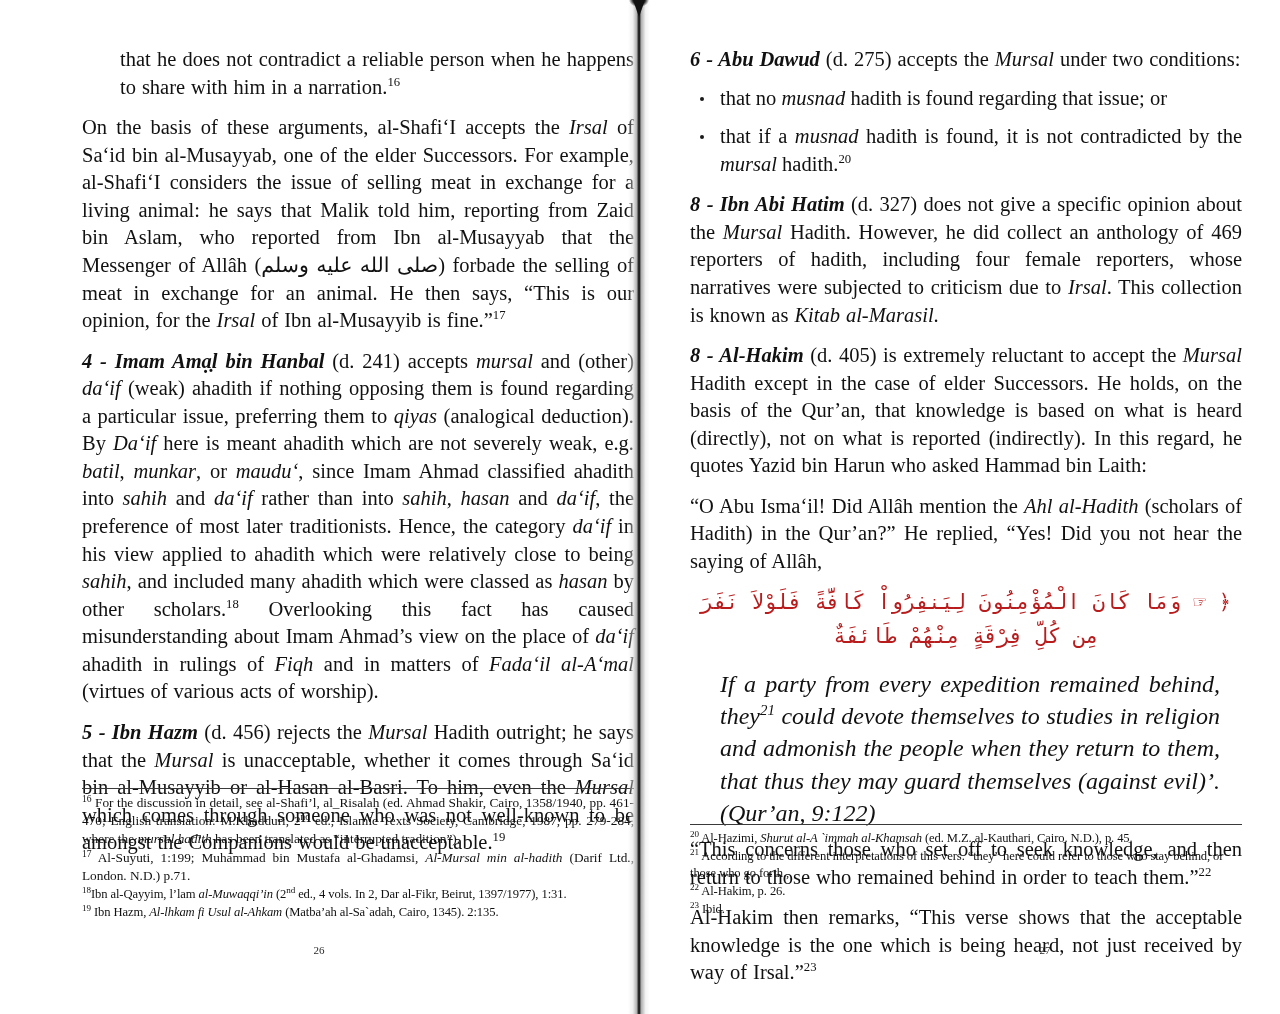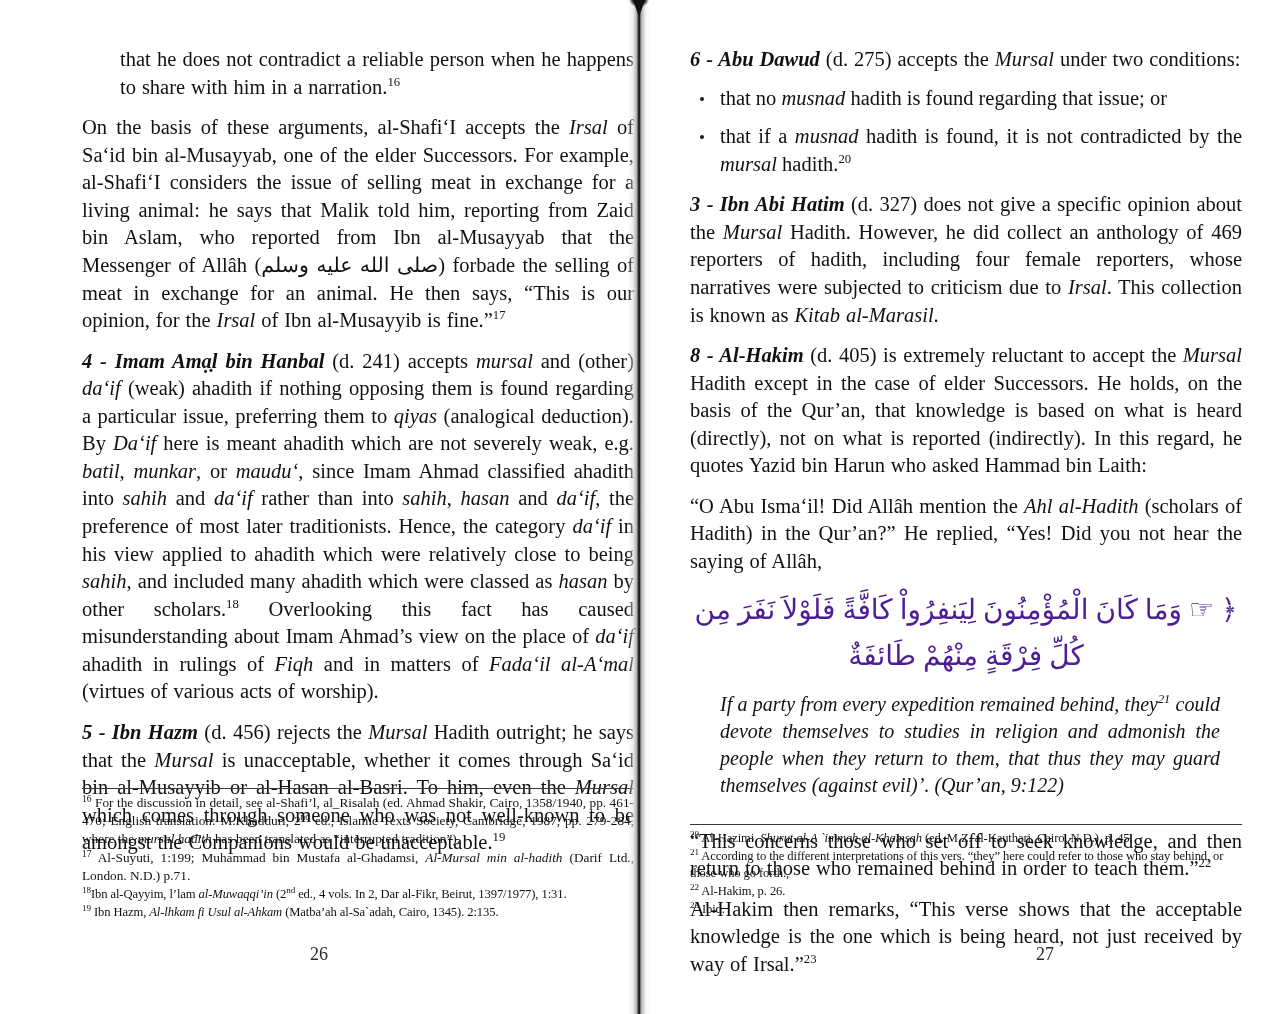--- a/index.html
+++ b/index.html
@@ -138,34 +138,34 @@
     flex: 1 1 auto;
     font-size: 20.5px;
     line-height: 1.345;
     text-align: justify;
   }
 
   
   .quran-arabic {
     text-align: center;
     direction: rtl;
-    font-family: Liberation Serif, serif;
-    font-size: 28px;
+    font-family: Liberation Mono, monospace;
+    font-size: 21px;
     line-height: 1.65;
     margin: 10px 0 12px 0;
-    color: #4c1d95;
+    color: #b91c1c;
     letter-spacing: 0.3px;
   }
 
   .translation {
     font-style: italic;
-    font-size: 20px;
-    line-height: 1.345;
-    text-align: justify;
-    margin: 0 0 29px 30px;
+    font-size: 24px;
+    line-height: 1.345;
+    text-align: justify;
+    margin: 0 0 7px 30px;
     width: 500px;
   }
 
   
   .footnotes {
     position: absolute;
     width: 552px;
   }
   .page-left  .footnotes { left: 66px; top: 788px; }
   .page-right .footnotes { left: 44px; top: 824px; }
@@ -189,21 +189,21 @@
     text-align: left;
   }
   .fn sup {
     font-size: 0.72em;
   }
 
   
   .folio {
     position: absolute;
     top: 944px;
-    font-size: 18px;
+    font-size: 11px;
     text-align: center;
     color: #2a2a2a;
   }
   .page-left  .folio { left: 0; width: 634px; padding-right: 28px; box-sizing: border-box; }
   .page-right .folio { left: 12px; width: 728px; padding-left: 46px;  box-sizing: border-box; }
 </style>
 </head>
 <body>
 
 <div class="scan">
@@ -238,21 +238,21 @@
         <div class="bullet-row">
           <div class="bullet-dot"><span></span></div>
           <div class="bullet-text">that no <em>musnad</em> hadith is found regarding that issue; or</div>
         </div>
         <div class="bullet-row">
           <div class="bullet-dot"><span></span></div>
           <div class="bullet-text">that if a <em>musnad</em> hadith is found, it is not contradicted by the <em>mursal</em> hadith.<sup>20</sup></div>
         </div>
       </div>
 
-      <p class="para"><strong>3 - Ibn Abi Hatim</strong> (d. 327) does not give a specific opinion about the <em>Mursal</em> Hadith. However, he did collect an anthology of 469 reporters of hadith, including four female reporters, whose narratives were subjected to criticism due to <em>Irsal</em>. This collection is known as <em>Kitab al-Marasil</em>.</p>
+      <p class="para"><strong>8 - Ibn Abi Hatim</strong> (d. 327) does not give a specific opinion about the <em>Mursal</em> Hadith. However, he did collect an anthology of 469 reporters of hadith, including four female reporters, whose narratives were subjected to criticism due to <em>Irsal</em>. This collection is known as <em>Kitab al-Marasil</em>.</p>
       <p class="para"><strong>8 - Al-Hakim</strong> (d. 405) is extremely reluctant to accept the <em>Mursal</em> Hadith except in the case of elder Successors. He holds, on the basis of the Qur’an, that knowledge is based on what is heard (directly), not on what is reported (indirectly). In this regard, he quotes Yazid bin Harun who asked Hammad bin Laith:</p>
       <p class="para tight">“O Abu Isma‘il! Did Allâh mention the <em>Ahl al-Hadith</em> (scholars of Hadith) in the Qur’an?” He replied, “Yes! Did you not hear the saying of Allâh,</p>
 
       <div class="quran-arabic">
         <div>﴿ ☞ وَمَا كَانَ الْمُؤْمِنُونَ لِيَنفِرُواْ كَافَّةً فَلَوْلاَ نَفَرَ مِن كُلِّ فِرْقَةٍ مِنْهُمْ طَائفَةٌ</div>
       </div>
 
       <p class="translation">If a party from every expedition remained behind, they<sup>21</sup> could devote themselves to studies in religion and admonish the people when they return to them, that thus they may guard themselves (against evil)’. (Qur’an, 9:122)</p>
 
       <p class="para">“This concerns those who set off to seek knowledge, and then return to those who remained behind in order to teach them.”<sup>22</sup></p>

